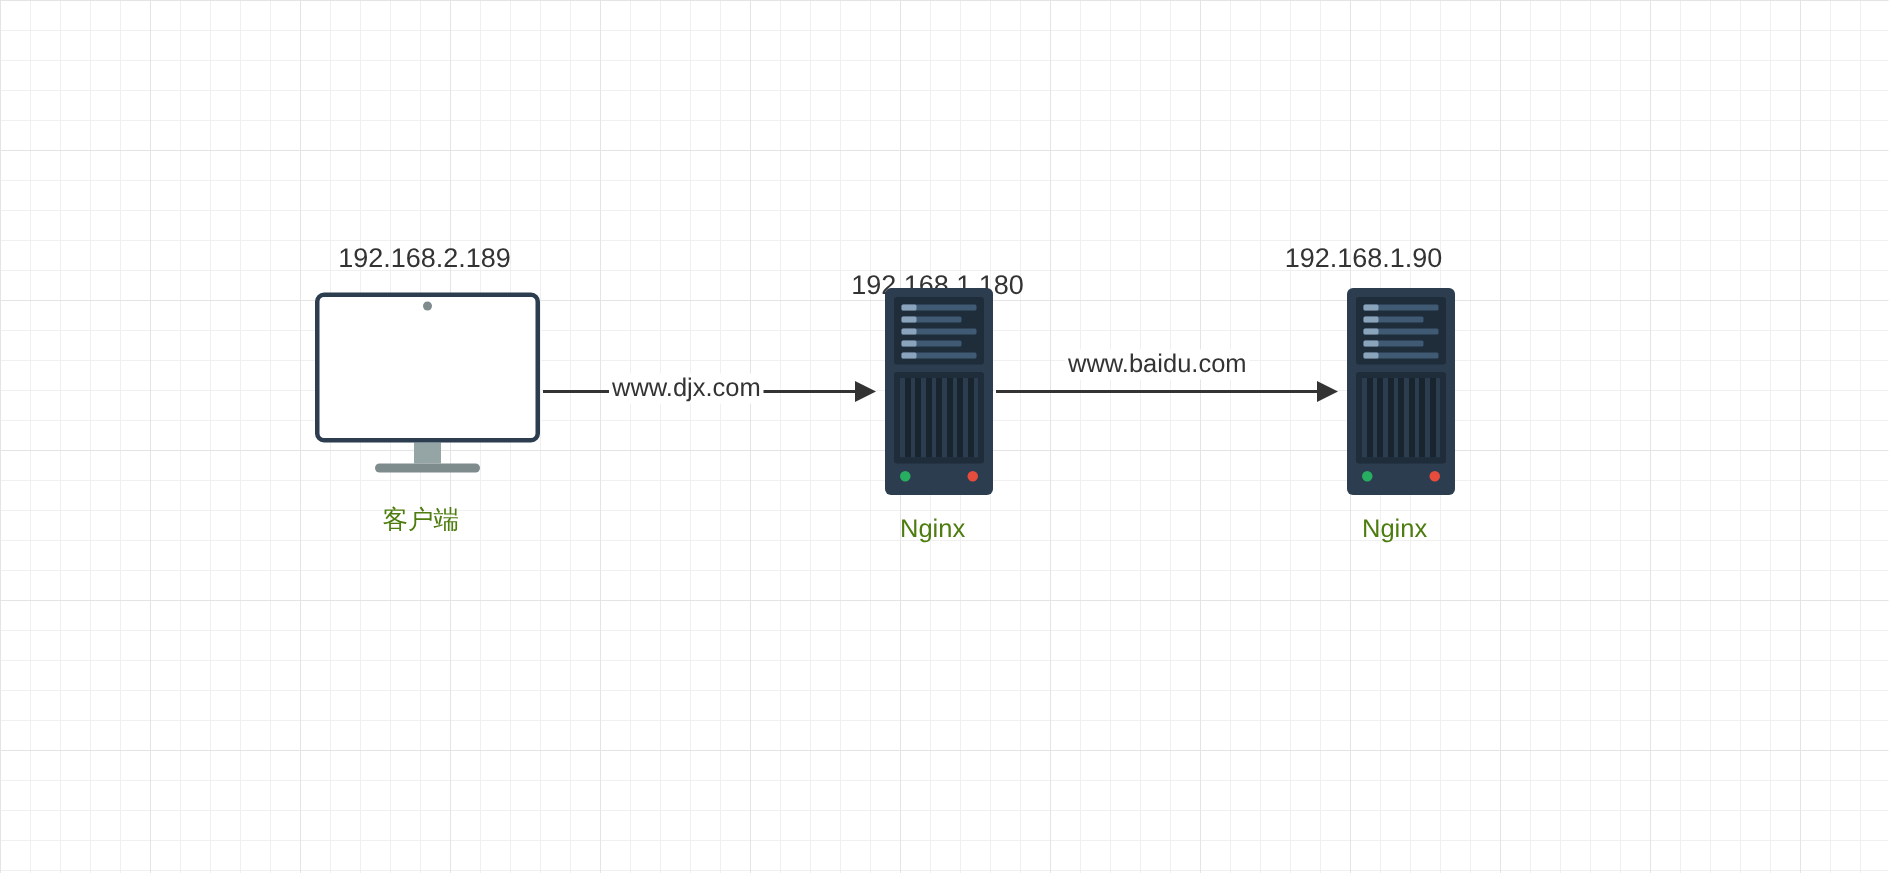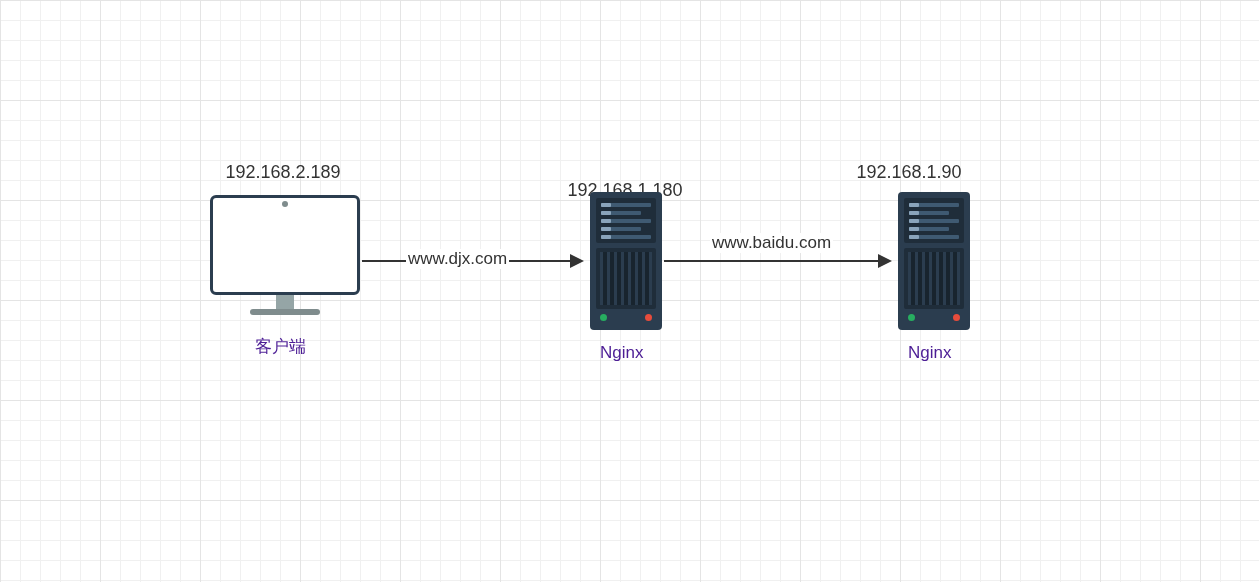--- a/index.html
+++ b/index.html
@@ -29,21 +29,21 @@
     background-size: 100px 100px;
   }
   .stage { position: absolute; inset: 0; }
   .label {
     position: absolute;
     font-size: 18px;
     color: #333;
     white-space: nowrap;
     text-align: center;
   }
-  .label.bottom { font-size: 17px; color: #4c1d95; }
+  .label.bottom { font-size: 17px; color: #4d7c0f; }
   .conn-label {
     position: absolute;
     font-size: 17px;
     color: #333;
     background: #fff;
     padding: 0 2px;
     white-space: nowrap;
   }
   .line {
     position: absolute;

